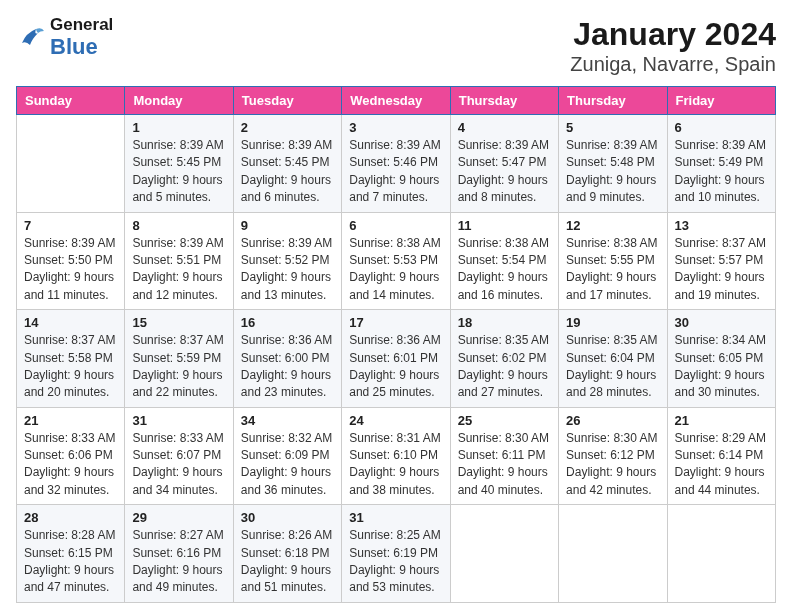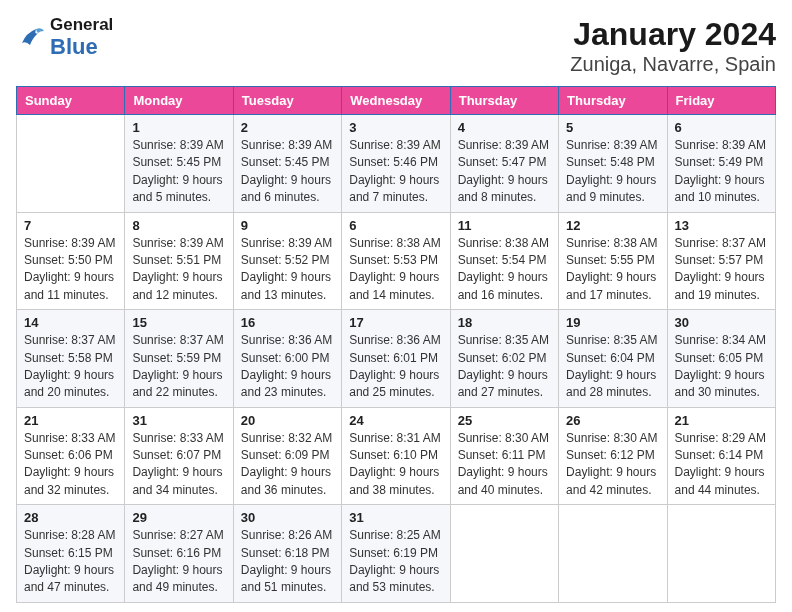--- a/index.html
+++ b/index.html
@@ -204,21 +204,21 @@
       <tr>
         <td>
           <span class="day-number">21</span>
           <div class="day-info">Sunrise: 8:33 AM<br>Sunset: 6:06 PM<br>Daylight: 9 hours<br>and 32 minutes.</div>
         </td>
         <td>
           <span class="day-number">31</span>
           <div class="day-info">Sunrise: 8:33 AM<br>Sunset: 6:07 PM<br>Daylight: 9 hours<br>and 34 minutes.</div>
         </td>
         <td>
-          <span class="day-number">20</span>
+          <span class="day-number">34</span>
           <div class="day-info">Sunrise: 8:32 AM<br>Sunset: 6:09 PM<br>Daylight: 9 hours<br>and 36 minutes.</div>
         </td>
         <td>
           <span class="day-number">24</span>
           <div class="day-info">Sunrise: 8:31 AM<br>Sunset: 6:10 PM<br>Daylight: 9 hours<br>and 38 minutes.</div>
         </td>
         <td>
           <span class="day-number">25</span>
           <div class="day-info">Sunrise: 8:30 AM<br>Sunset: 6:11 PM<br>Daylight: 9 hours<br>and 40 minutes.</div>
         </td>

